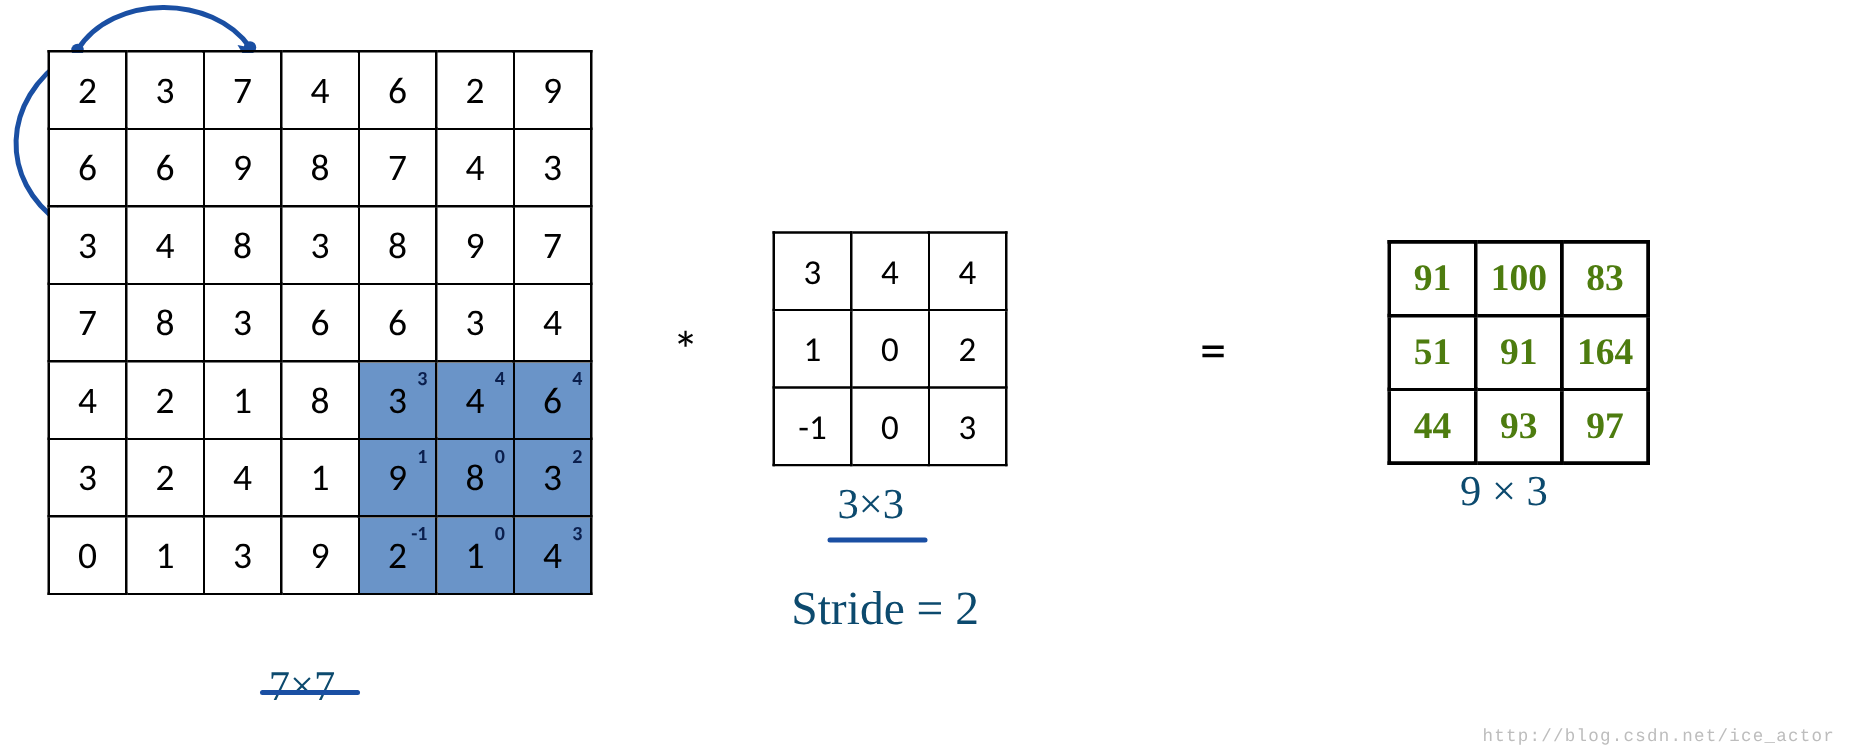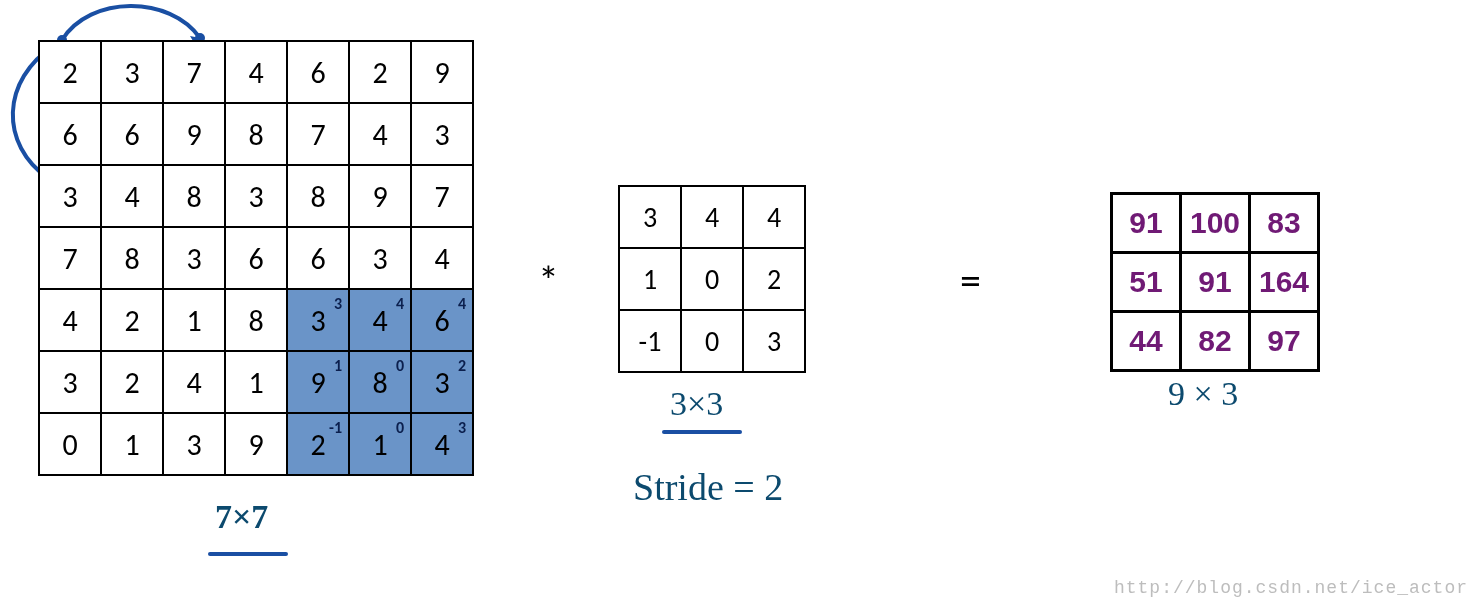--- a/index.html
+++ b/index.html
@@ -25,21 +25,21 @@
     border: 2px solid #000;
     text-align: center;
     vertical-align: middle;
     font-size: 30px;
     font-weight: 400;
     background: #fff;
     position: relative;
   }
   .input-grid td { width: 58px; height: 58px; }
   .filter-grid td { width: 58px; height: 58px; font-size: 28px; }
-  .output-grid td { width: 64px; height: 54px; font-family: Liberation Sans, sans-serif; color: #701a75; font-size: 30px; font-weight: 600; border: 3px solid #000;}
+  .output-grid td { width: 64px; height: 54px; font-family: Liberation Serif, serif; color: #4d7c0f; font-size: 30px; font-weight: 600; border: 3px solid #000;}
   td.hl { background: #6a94c8; }
   .sup {
     position: absolute;
     top: 4px;
     right: 6px;
     font-size: 16px;
     font-weight: 600;
     color: #0b1f4d;
   }
   .op {
@@ -60,21 +60,21 @@
     height: 4px;
     background: #1a4fa3;
     border-radius: 2px;
   }
   .watermark {
     position: absolute;
     right: 12px;
     bottom: 6px;
     color: #bdbdbd;
     font-family: "Courier New", monospace;
-    font-size: 18px;
+    font-size: 14px;
     letter-spacing: 1px;
   }
   svg.arrows {
     position: absolute;
     top: 0; left: 0;
     pointer-events: none;
   }
 </style>
 </head>
 <body>
@@ -153,21 +153,21 @@
           <td>0</td>
           <td>1</td>
           <td>3</td>
           <td>9</td>
           <td class="hl">2<span class="sup">-1</span></td>
           <td class="hl">1<span class="sup">0</span></td>
           <td class="hl">4<span class="sup">3</span></td>
         </tr>
       </tbody>
 </table>
-<div class="anno" style="left:215px; top:498px;font-weight:bold;">7×7</div>
+<div class="anno" style="left:215px; top:531px;">7×7</div>
 <div class="underline" style="left:208px; top:552px; width:80px;"></div>
 
 <div class="op" style="left:538px; top:255px;">*</div>
 
 <table class="grid filter-grid" style="left:618px; top:185px;">
   <tbody id="filter-body">
         <tr>
           <td>3</td>
           <td>4</td>
           <td>4</td>
@@ -198,21 +198,21 @@
           <td>100</td>
           <td>83</td>
         </tr>
         <tr>
           <td>51</td>
           <td>91</td>
           <td>164</td>
         </tr>
         <tr>
           <td>44</td>
-          <td>82</td>
+          <td>93</td>
           <td>97</td>
         </tr>
       </tbody>
 </table>
 <div class="anno" style="left:1168px; top:375px;">9 × 3</div>
 
 <div class="watermark">http://blog.csdn.net/ice_actor</div>
 
 </div>
 

